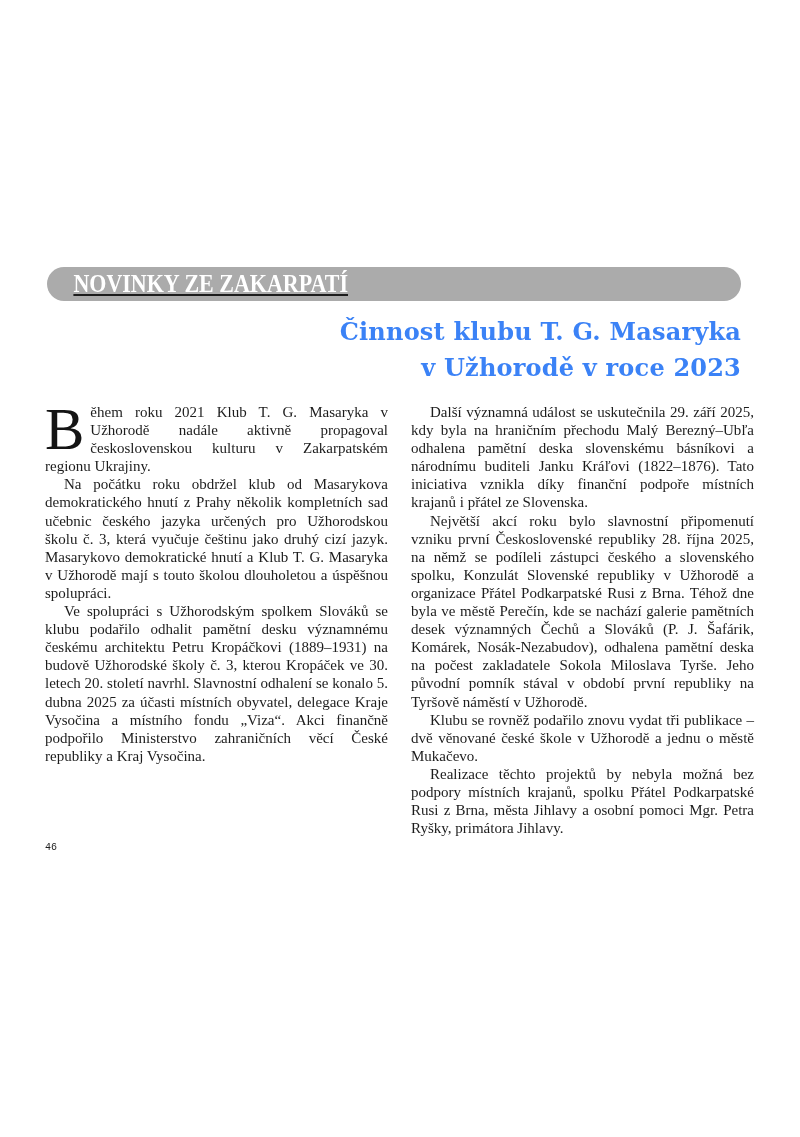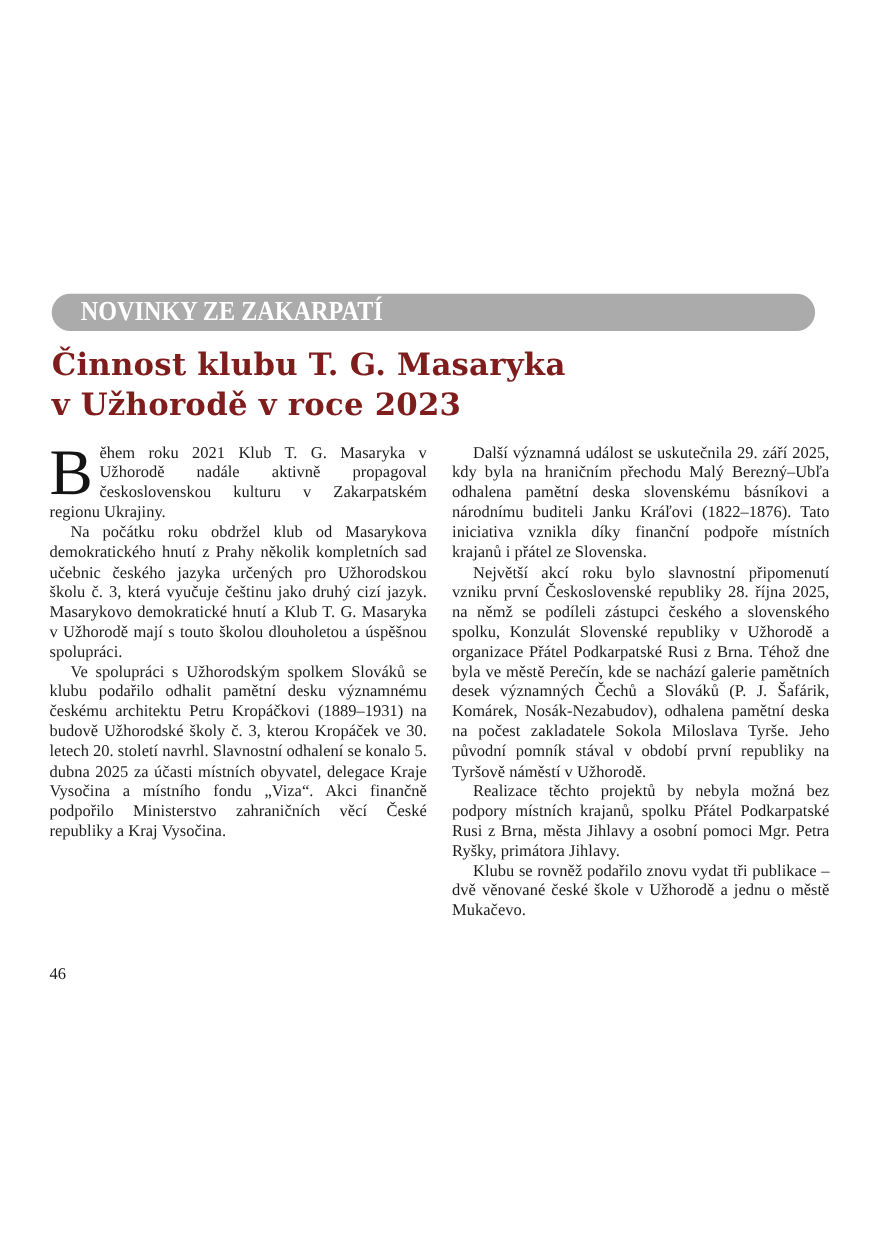--- a/index.html
+++ b/index.html
@@ -19,45 +19,46 @@
   .section-banner {
     position: absolute;
     left: 47px;
     top: 267px;
     width: 694px;
     height: 34px;
     background: #ababab;
     border-radius: 17px;
     display: flex;
     align-items: center;
+    text-decoration: underline;
   }
   .section-banner .banner-label {
     color: #ffffff;
     font-weight: bold;
     font-size: 25px;
     line-height: 34px;
     padding-left: 30px;
     letter-spacing: 0px;
     transform: scaleX(0.88);
     transform-origin: left center;
     white-space: nowrap;
     font-family: "Liberation Serif", serif;
   }
 
   .article-title {
     position: absolute;
     left: 47px;
     top: 314px;
     width: 694px;
-    text-align: left;
+    text-align: right;
     font-family: "DejaVu Serif", serif;
     font-weight: bold;
-    font-size: 28px;
+    font-size: 24px;
     line-height: 36px;
-    color: #7f1d1d;
+    color: #3b82f6;
     letter-spacing: 0.2px;
   }
 
   .column {
     position: absolute;
     top: 403px;
     width: 343px;
     font-size: 15px;
     line-height: 18.1px;
     text-align: justify;
@@ -82,23 +83,24 @@
     font-size: 59px;
     line-height: 47px;
     padding: 3px 6px 0 0;
     color: #141414;
     font-weight: normal;
   }
 
   .page-number {
     position: absolute;
     left: 45px;
-    top: 878px;
-    font-size: 15px;
+    top: 842px;
+    font-size: 10px;
     color: #1c1c1c;
+    font-family: Liberation Mono, monospace;
   }
 </style>
 </head>
 <body>
 
 <div class="section-banner">
   <span class="banner-label">NOVINKY ZE ZAKARPATÍ</span>
 </div>
 
 <div class="article-title">
@@ -108,17 +110,17 @@
 
 <div class="column column-left">
   <p class="lead"><span class="dropcap">B</span><span>ěhem roku 2021 Klub T. G. Masaryka v Užhorodě nadále aktivně propagoval československou kulturu v Zakarpatském regionu Ukrajiny.</span></p>
   <p>Na počátku roku obdržel klub od Masarykova demokratického hnutí z Prahy několik kompletních sad učebnic českého jazyka určených pro Užhorodskou školu č. 3, která vyučuje češtinu jako druhý cizí jazyk. Masarykovo demokratické hnutí a Klub T. G. Masaryka v Užhorodě mají s touto školou dlouholetou a úspěšnou spolupráci.</p>
   <p>Ve spolupráci s Užhorodským spolkem Slováků se klubu podařilo odhalit pamětní desku významnému českému architektu Petru Kropáčkovi (1889–1931) na budově Užhorodské školy č. 3, kterou Kropáček ve 30. letech 20. století navrhl. Slavnostní odhalení se konalo 5. dubna 2025 za účasti místních obyvatel, delegace Kraje Vysočina a místního fondu „Viza“. Akci finančně podpořilo Ministerstvo zahraničních věcí České republiky a Kraj Vysočina.</p>
 </div>
 
 <div class="column column-right">
   <p>Další významná událost se uskutečnila 29. září 2025, kdy byla na hraničním přechodu Malý Berezný–Ubľa odhalena pamětní deska slovenskému básníkovi a národnímu buditeli Janku Kráľovi (1822–1876). Tato iniciativa vznikla díky finanční podpoře místních krajanů i přátel ze Slovenska.</p>
   <p>Největší akcí roku bylo slavnostní připomenutí vzniku první Československé republiky 28. října 2025, na němž se podíleli zástupci českého a slovenského spolku, Konzulát Slovenské republiky v Užhorodě a organizace Přátel Podkarpatské Rusi z Brna. Téhož dne byla ve městě Perečín, kde se nachází galerie pamětních desek významných Čechů a Slováků (P. J. Šafárik, Komárek, Nosák-Nezabudov), odhalena pamětní deska na počest zakladatele Sokola Miloslava Tyrše. Jeho původní pomník stával v období první republiky na Tyršově náměstí v Užhorodě.</p>
+  <p>Klubu se rovněž podařilo znovu vydat tři publikace – dvě věnované české škole v Užhorodě a jednu o městě Mukačevo.</p>
   <p>Realizace těchto projektů by nebyla možná bez podpory místních krajanů, spolku Přátel Podkarpatské Rusi z Brna, města Jihlavy a osobní pomoci Mgr. Petra Ryšky, primátora Jihlavy.</p>
-  <p>Klubu se rovněž podařilo znovu vydat tři publikace – dvě věnované české škole v Užhorodě a jednu o městě Mukačevo.</p>
 </div>
 
 <div class="page-number">46</div>
 
 </body></html>

